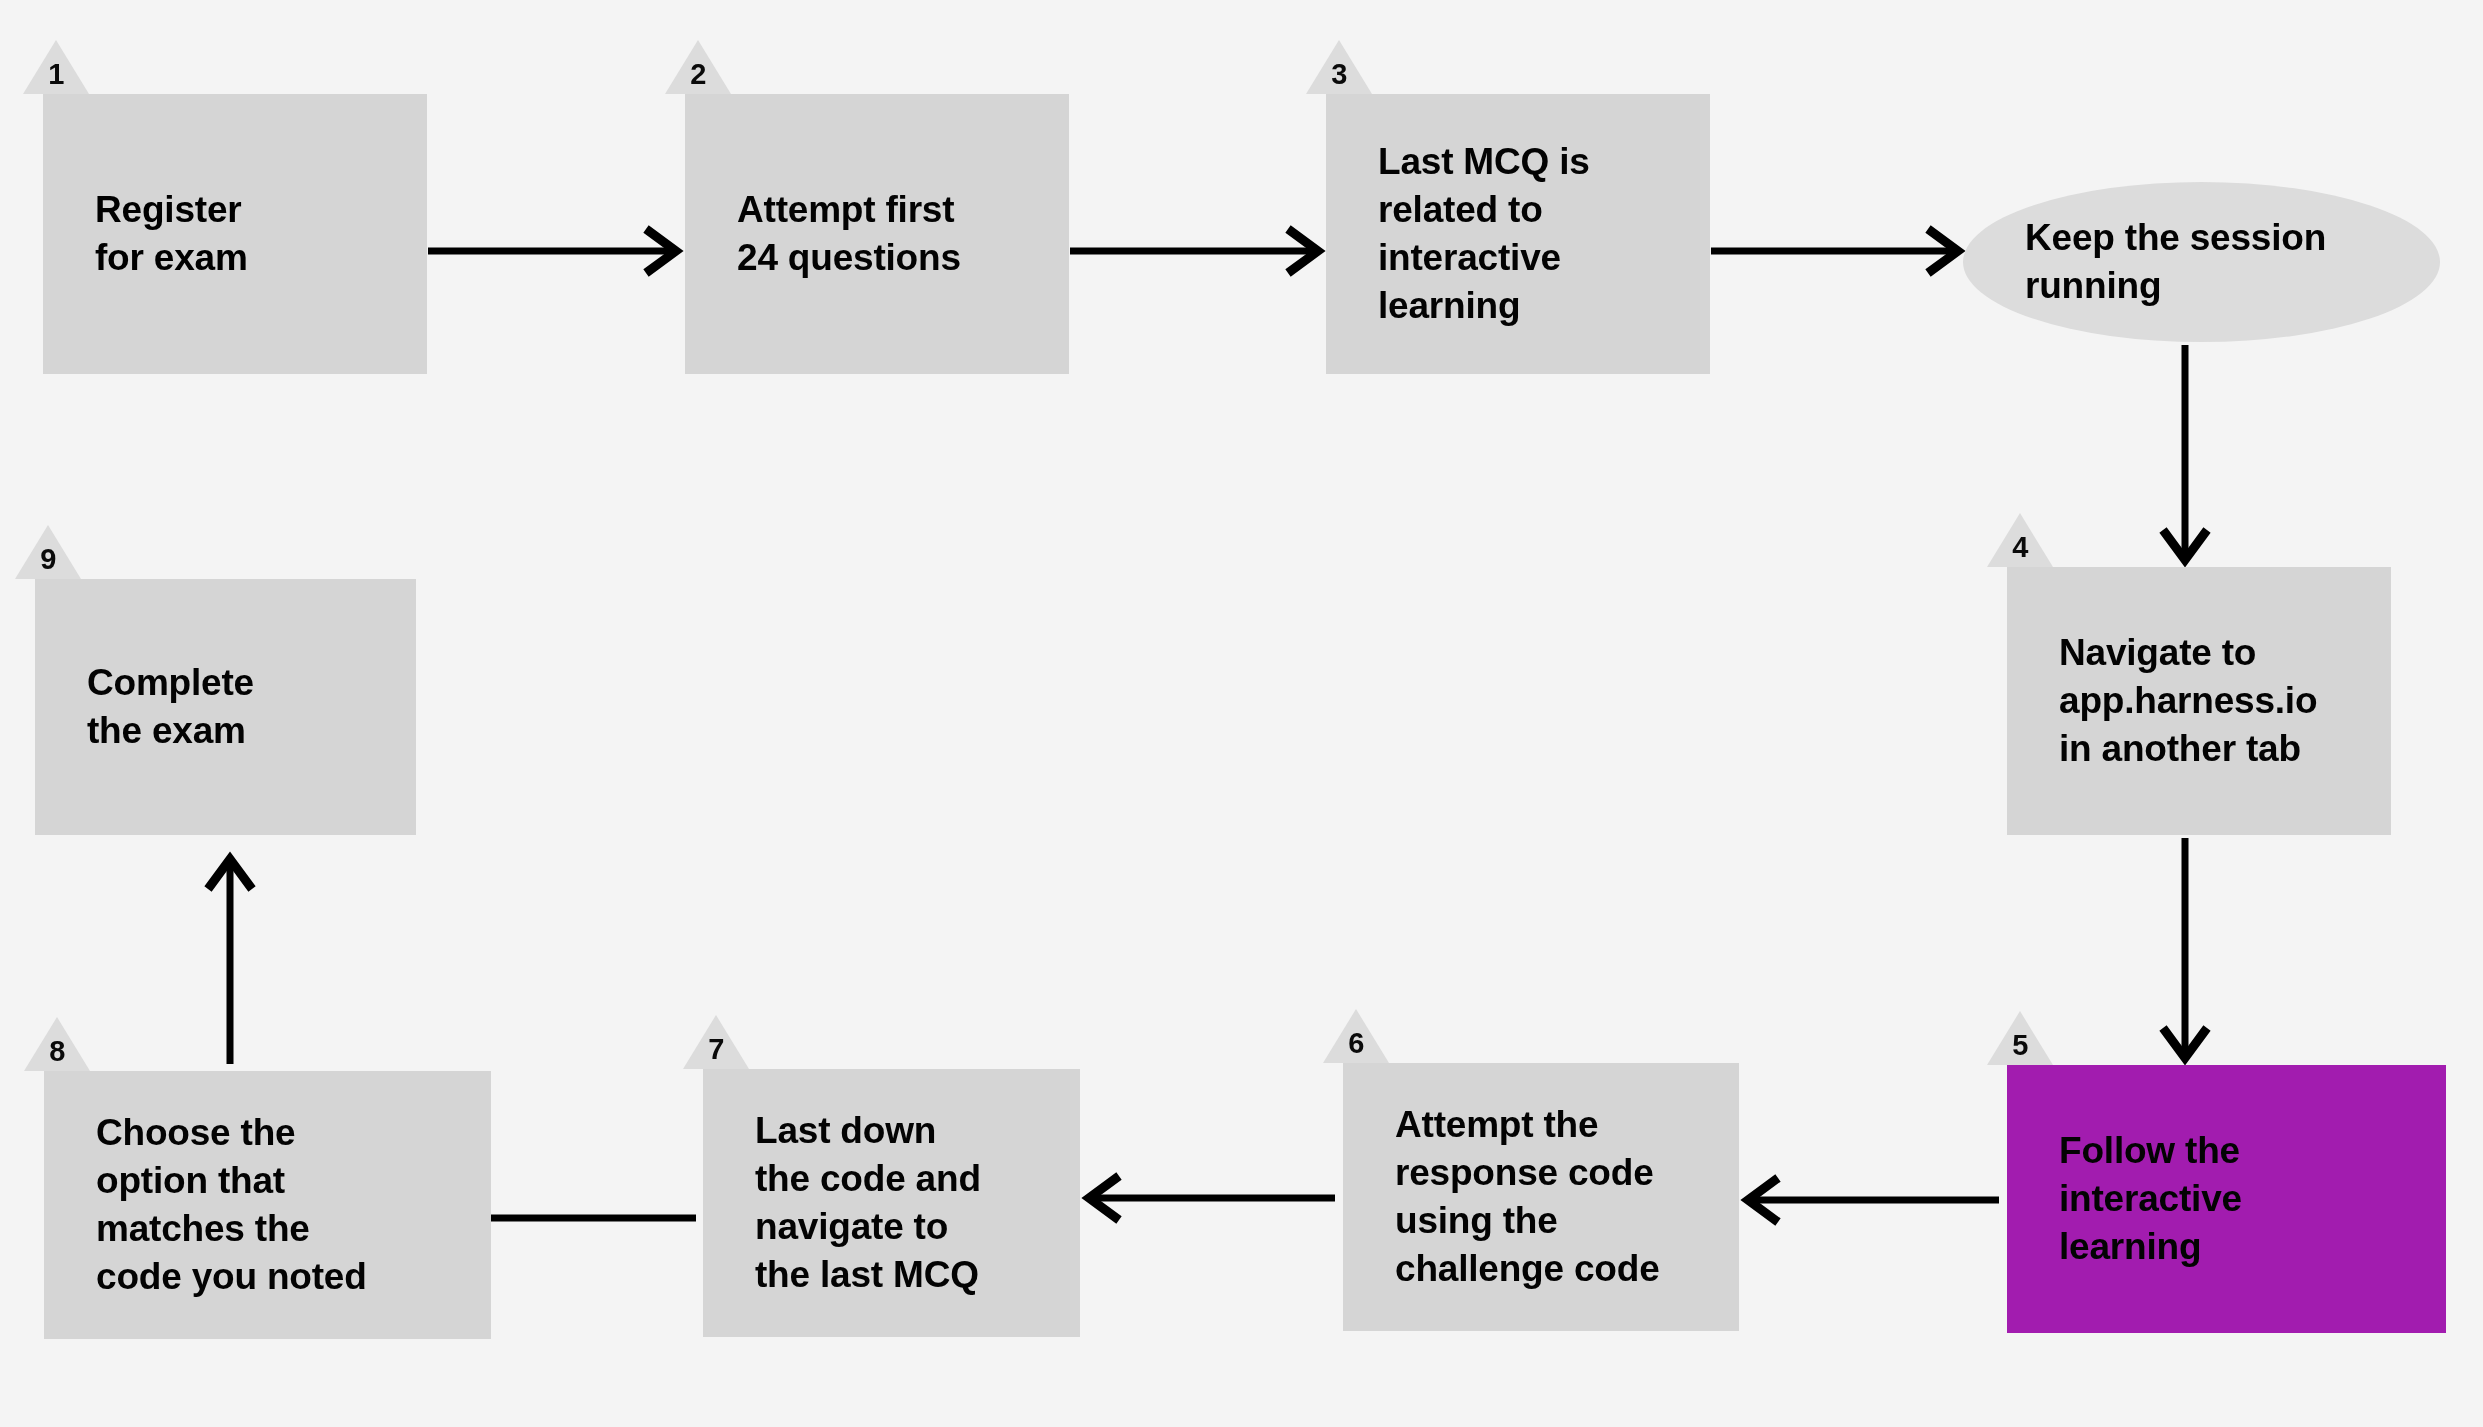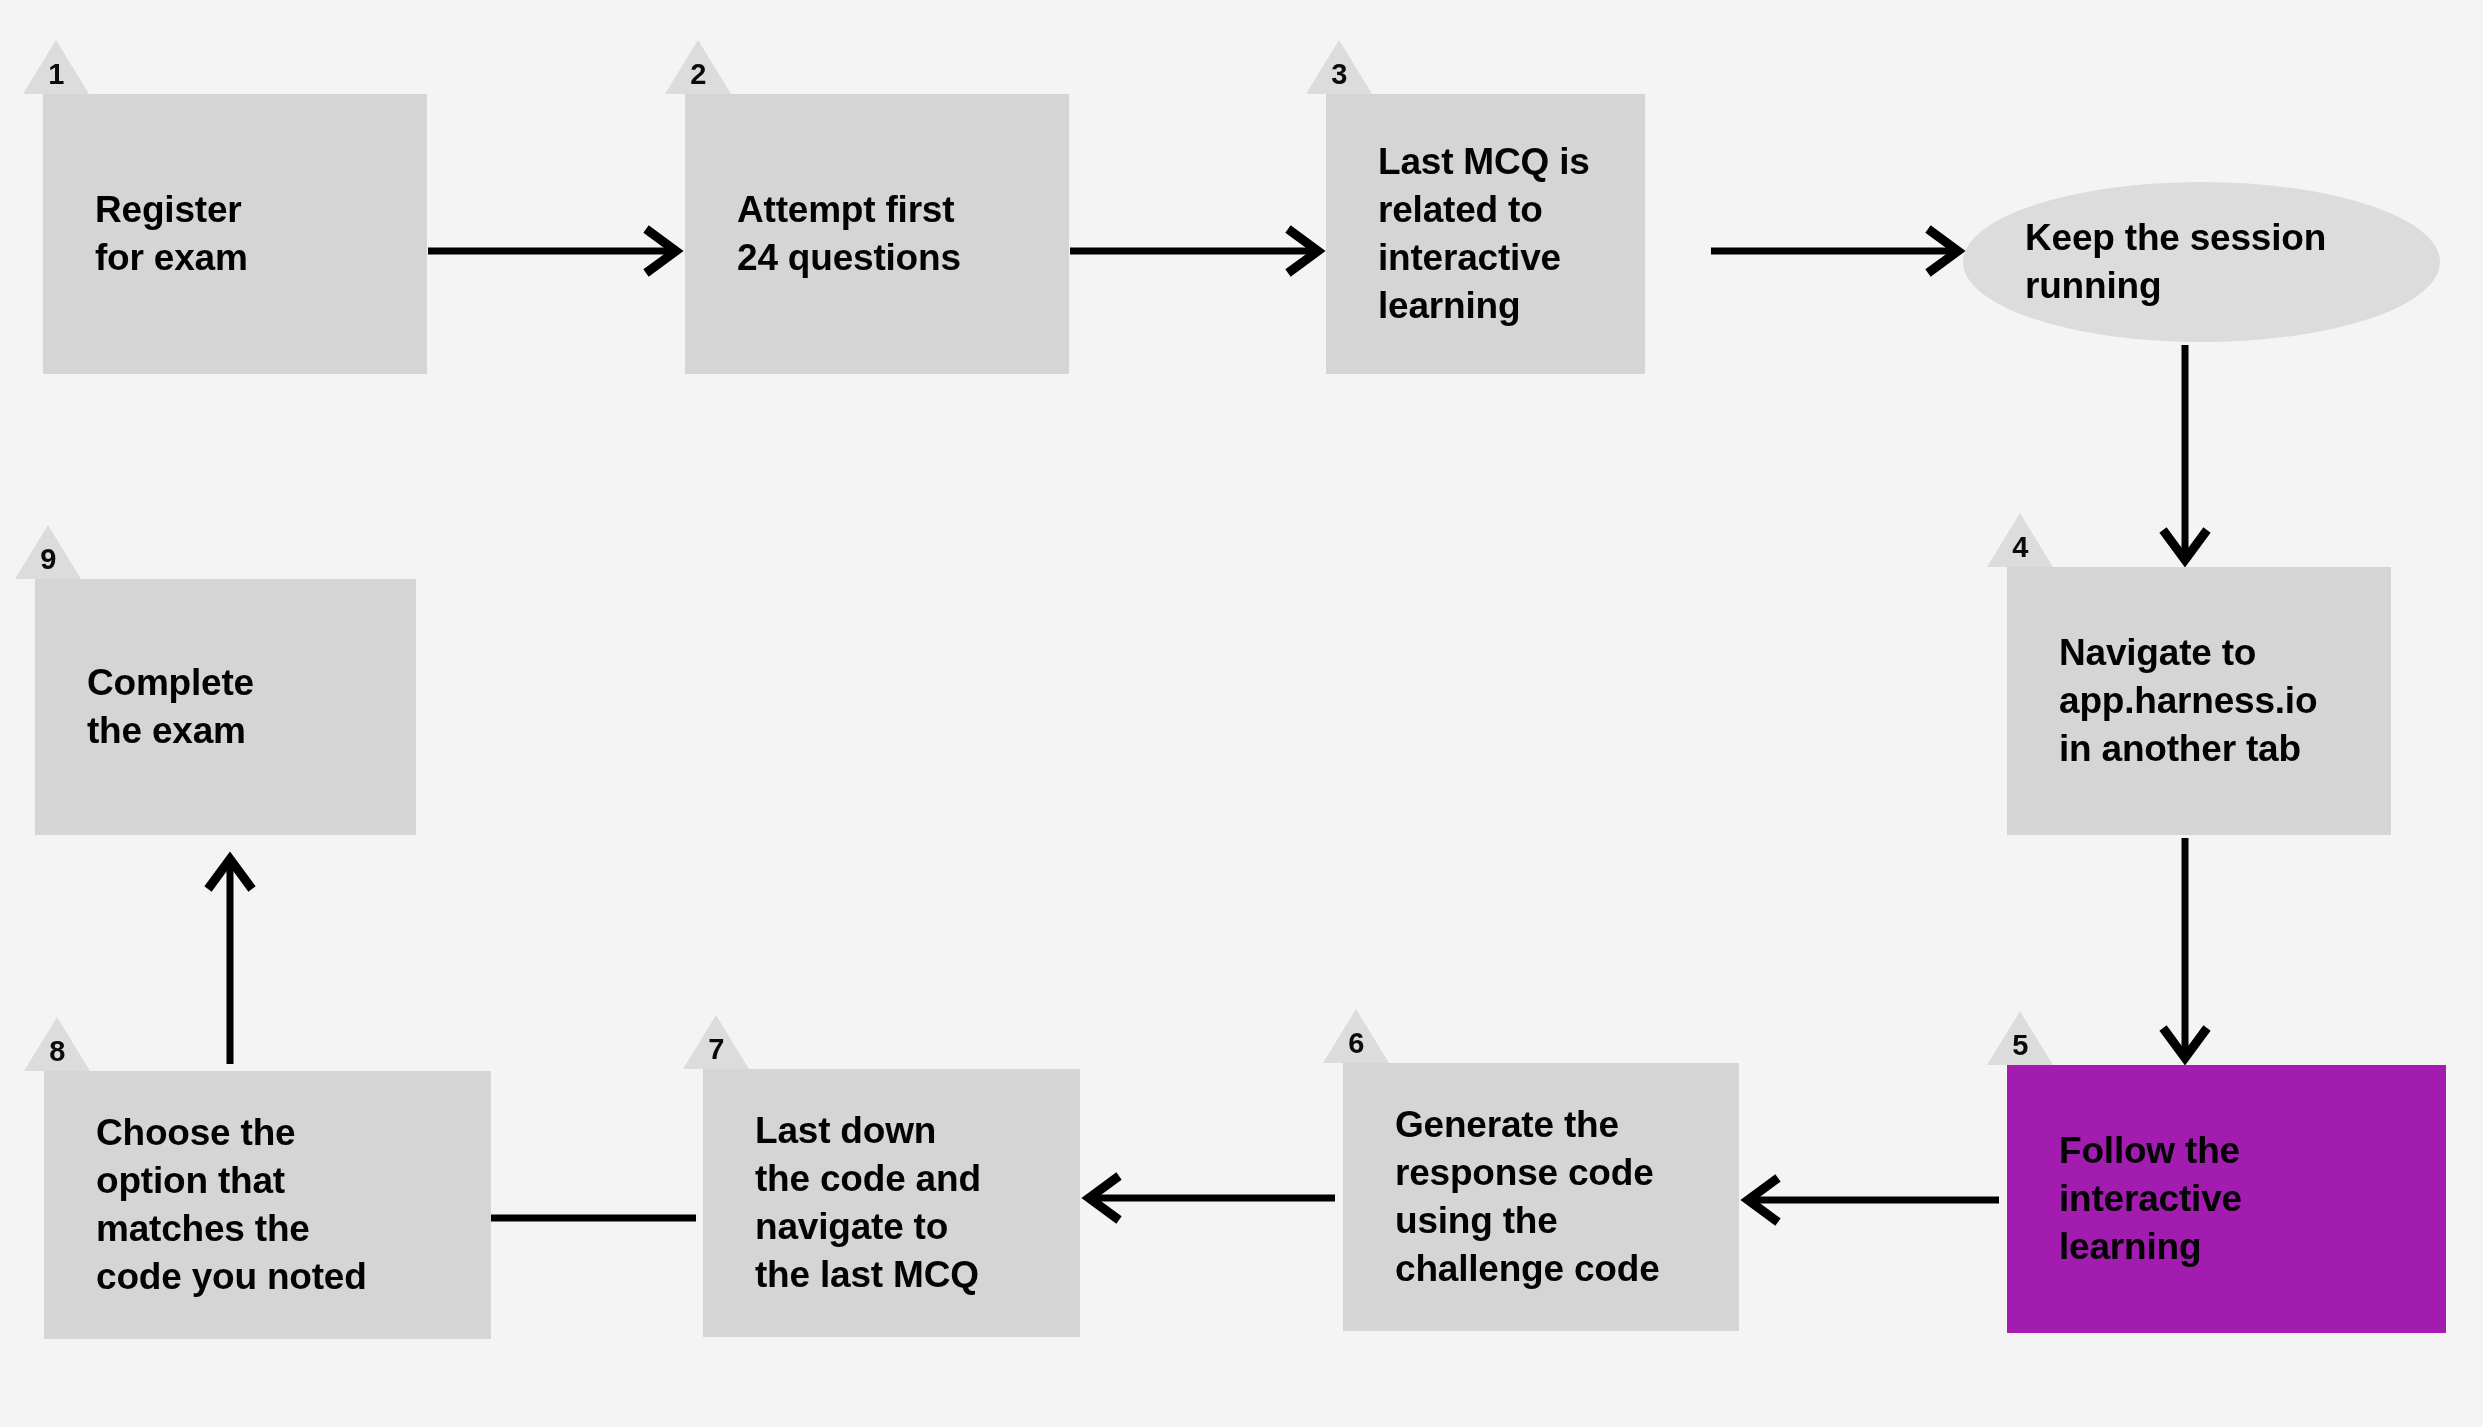--- a/index.html
+++ b/index.html
@@ -139,42 +139,42 @@
 
   <div id="node-layer">
       <div class="node shape-rect" style="left: 43px; top: 94px; width: 384px; height: 280px; background: rgb(213, 213, 213);">
         <div class="node-label" style="font-size: 37px; color: #000000;">Register
 for exam</div>
       </div>
       <div class="node shape-rect" style="left: 685px; top: 94px; width: 384px; height: 280px; background: rgb(213, 213, 213);">
         <div class="node-label" style="font-size: 37px; color: rgb(3, 3, 3);">Attempt first
 24 questions</div>
       </div>
-      <div class="node shape-rect" style="left: 1326px; top: 94px; width: 319px; height: 280px; background: rgb(213, 213, 213);">
+      <div class="node shape-rect" style="left: 1326px; top: 94px; width: 384px; height: 280px; background: rgb(213, 213, 213);">
         <div class="node-label" style="font-size: 37px; color: rgb(3, 3, 3);">Last MCQ is
 related to
 interactive
 learning</div>
       </div>
       <div class="node shape-ellipse" style="left: 1963px; top: 182px; width: 477px; height: 160px; background: rgb(220, 220, 220);">
         <div class="node-label" style="font-size: 37px; color: rgb(3, 3, 3);">Keep the session
 running</div>
       </div>
       <div class="node shape-rect" style="left: 2007px; top: 567px; width: 384px; height: 268px; background: rgb(213, 213, 213);">
         <div class="node-label" style="font-size: 37px; color: rgb(3, 3, 3);">Navigate to
 app.harness.io
 in another tab</div>
       </div>
       <div class="node shape-rect" style="left: 2007px; top: 1065px; width: 439px; height: 268px; background: #a21caf;">
         <div class="node-label" style="font-size: 37px; color: rgb(3, 3, 3);">Follow the
 interactive
 learning</div>
       </div>
       <div class="node shape-rect" style="left: 1343px; top: 1063px; width: 396px; height: 268px; background: rgb(213, 213, 213);">
-        <div class="node-label" style="font-size: 37px; color: rgb(3, 3, 3);">Generate the
+        <div class="node-label" style="font-size: 37px; color: rgb(3, 3, 3);">Attempt the
 response code
 using the
 challenge code</div>
       </div>
       <div class="node shape-rect" style="left: 703px; top: 1069px; width: 377px; height: 268px; background: rgb(213, 213, 213);">
         <div class="node-label" style="font-size: 37px; color: rgb(3, 3, 3);">Last down
 the code and
 navigate to
 the last MCQ</div>
       </div>

